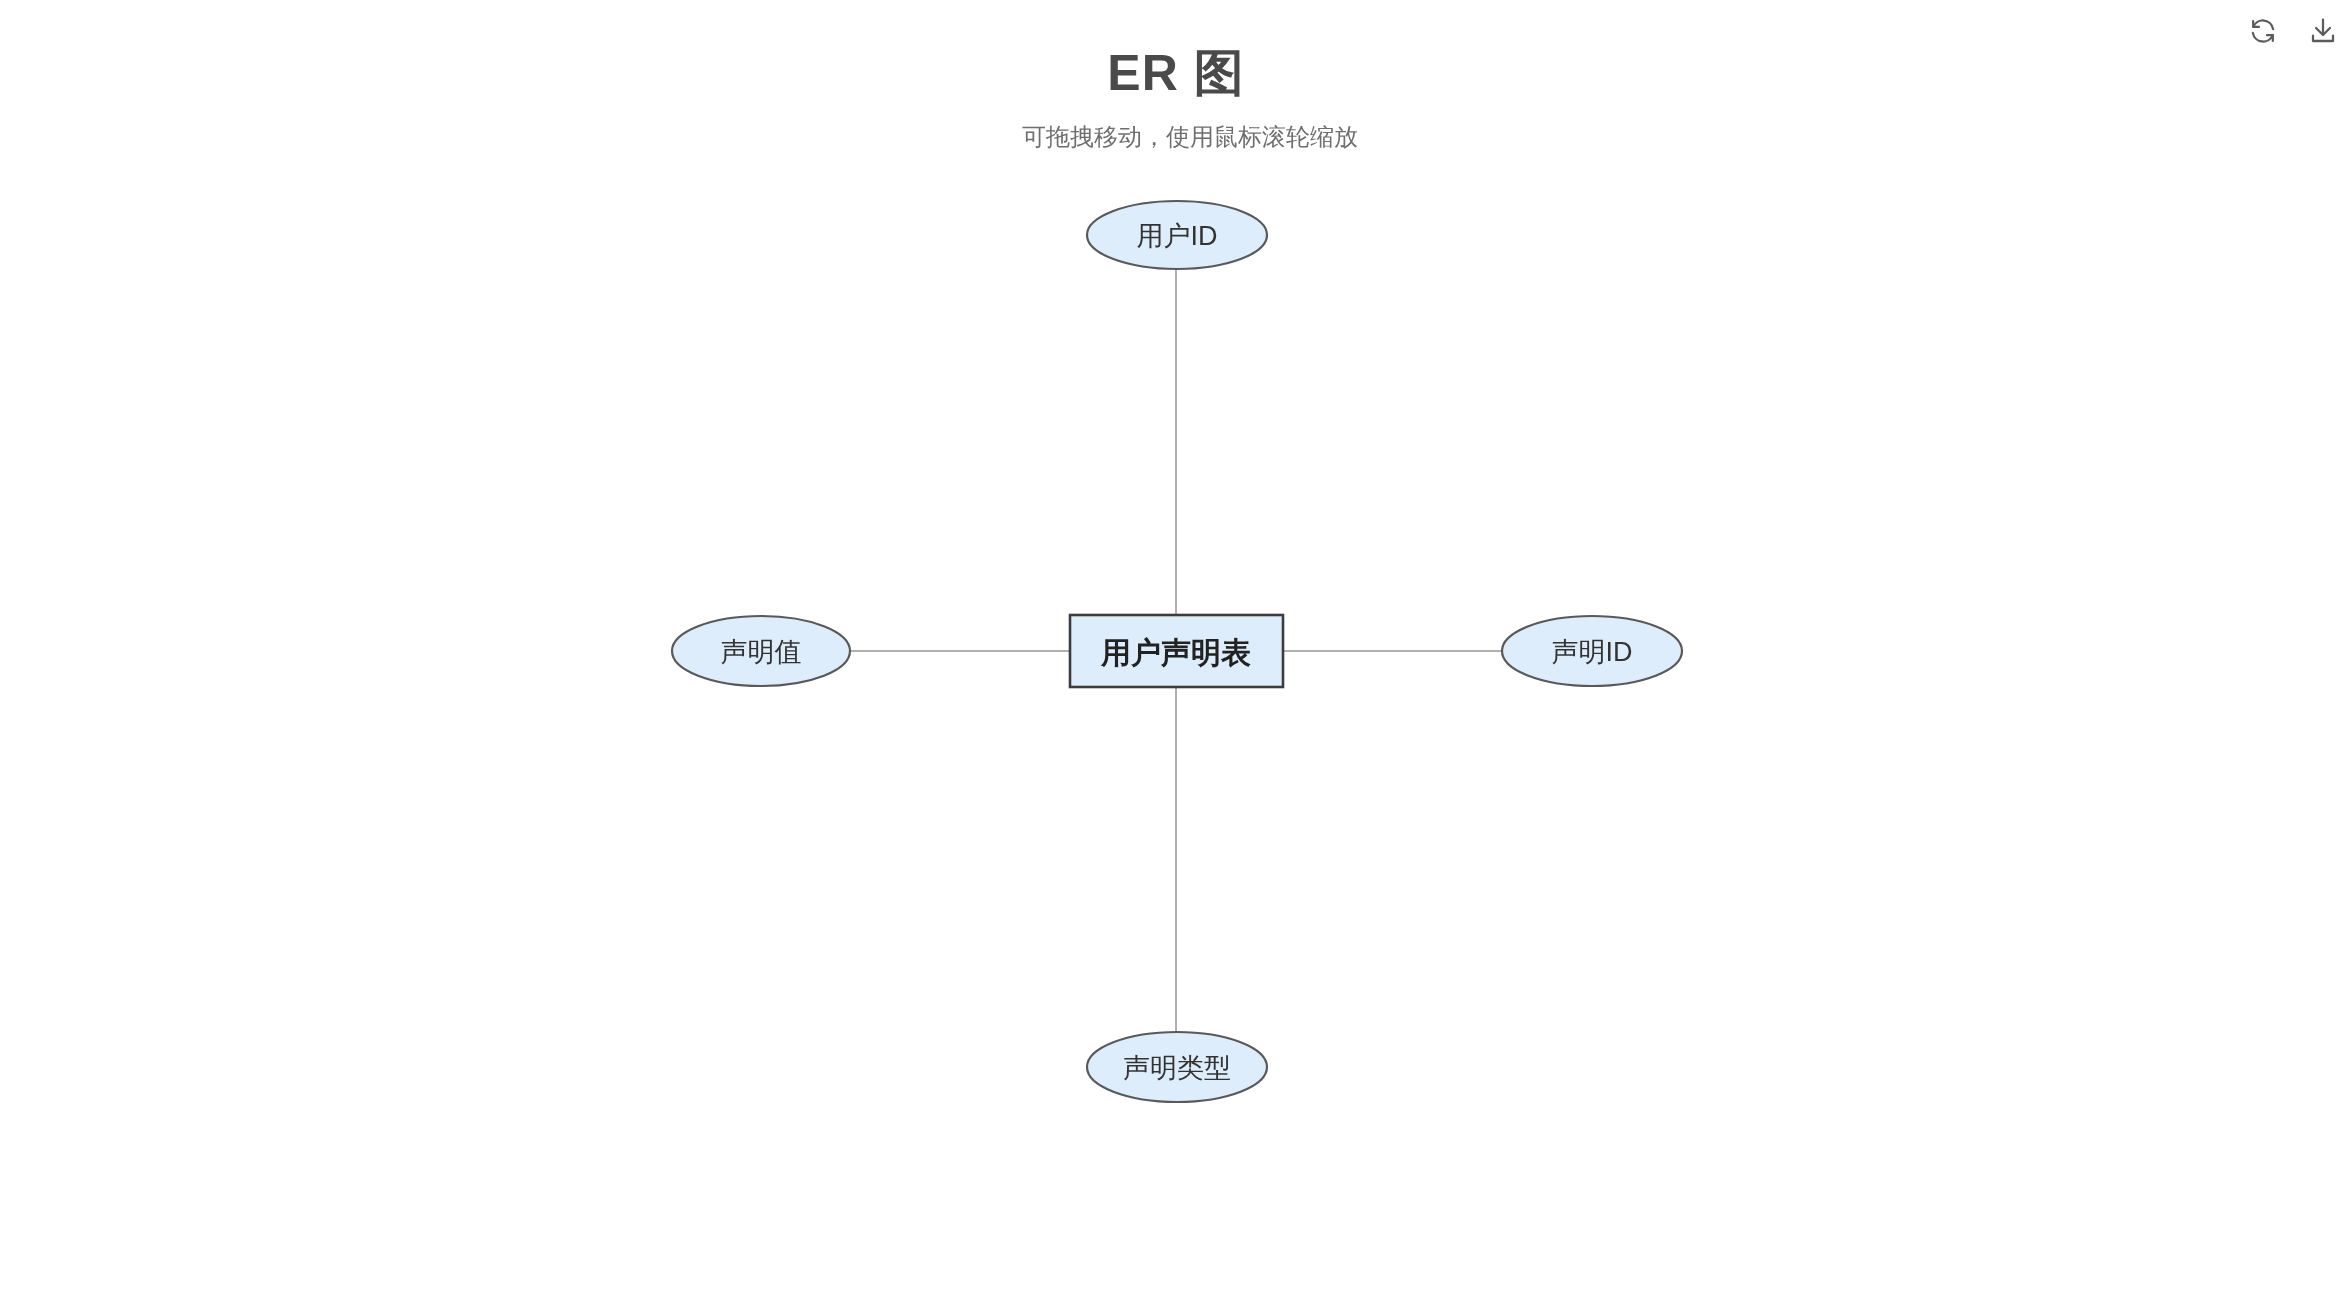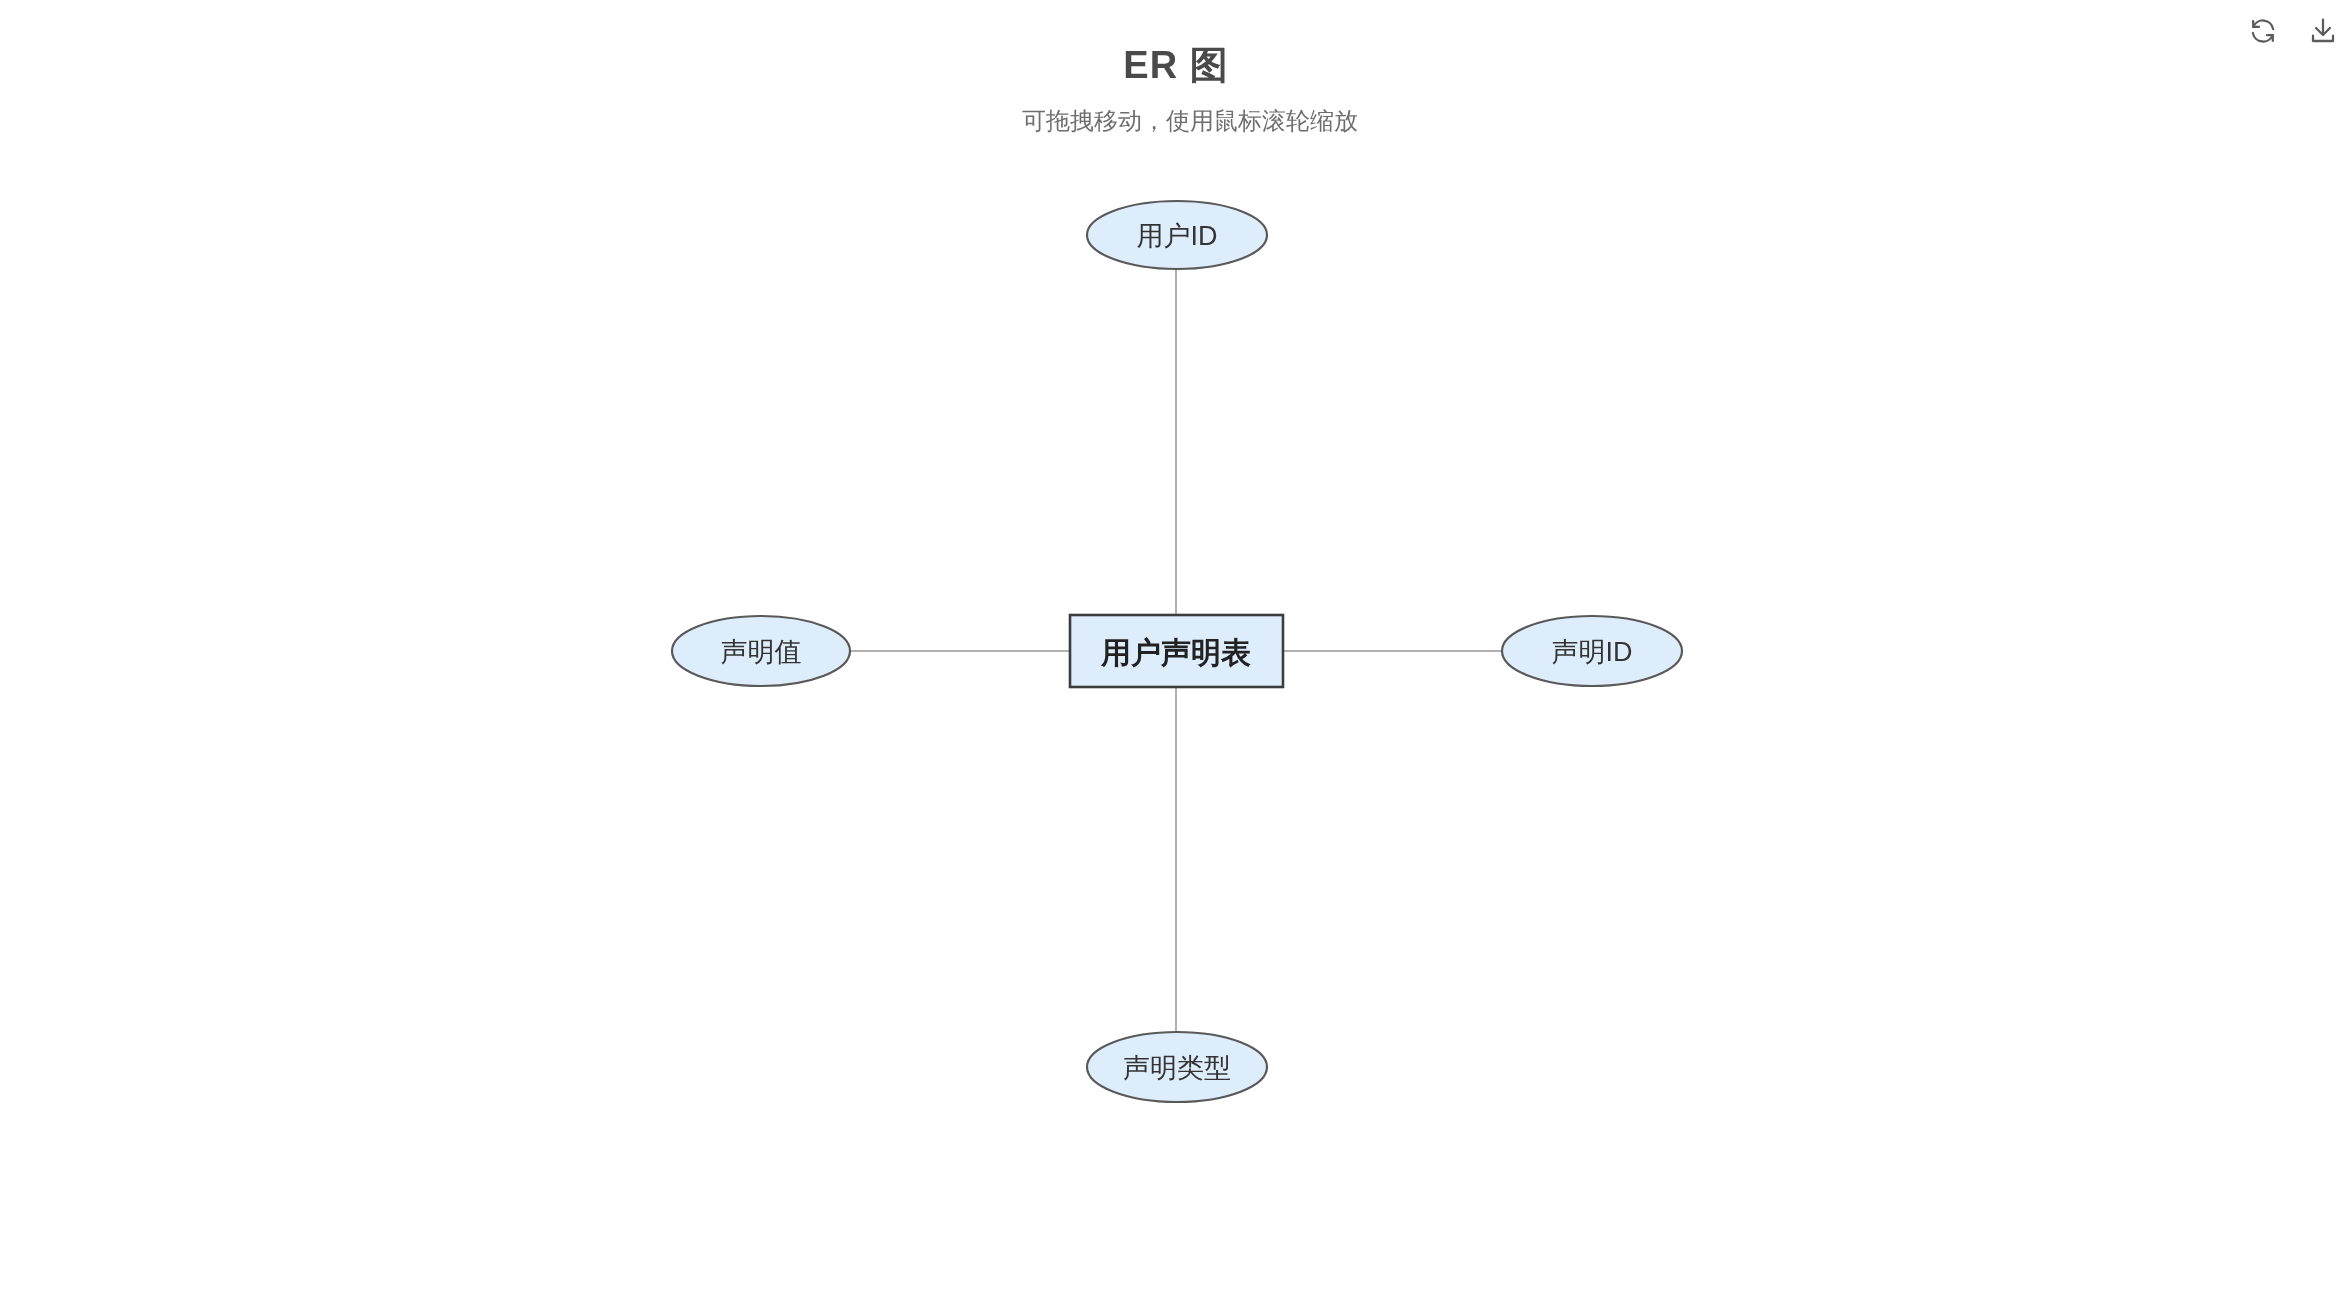--- a/index.html
+++ b/index.html
@@ -24,21 +24,21 @@
   }
   .icon-btn svg { width: 32px; height: 32px; display: block; }
 
   
   .header {
     position: absolute; top: 0; left: 0; width: 100%;
     text-align: center; z-index: 2; pointer-events: none;
   }
   .title {
     margin-top: 40px;
-    font-size: 38px; font-weight: 700; color: #4a4a4a;
+    font-size: 50px; font-weight: 700; color: #4a4a4a;
     letter-spacing: 1px;
   }
   .subtitle {
     margin-top: 14px;
     font-size: 24px; font-weight: 400; color: #6e6e6e; padding-left: 28px;
   }
 
   
   .canvas {
     position: absolute; top: 0; left: 0;

